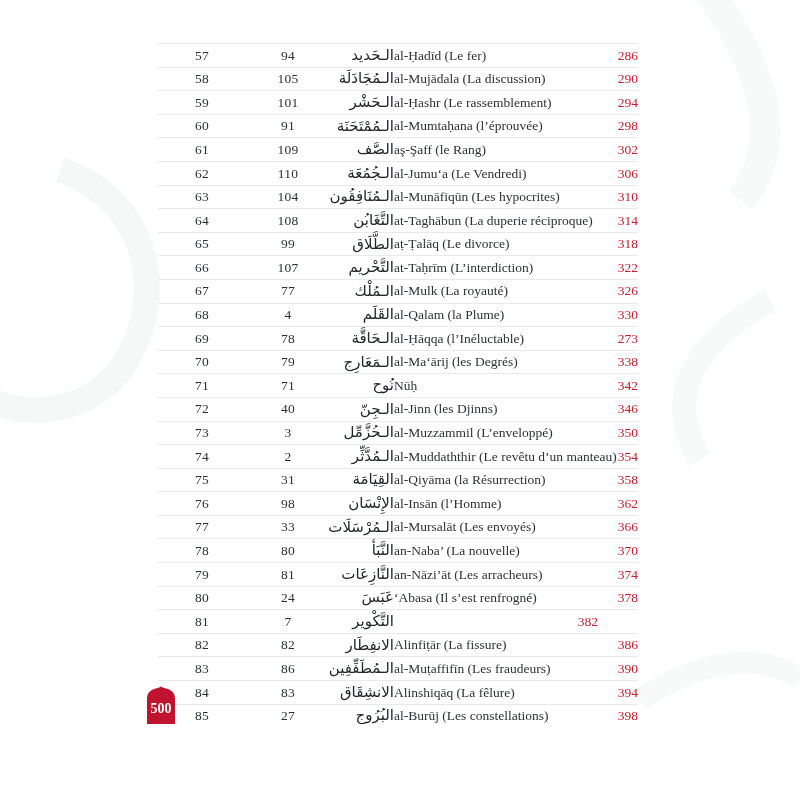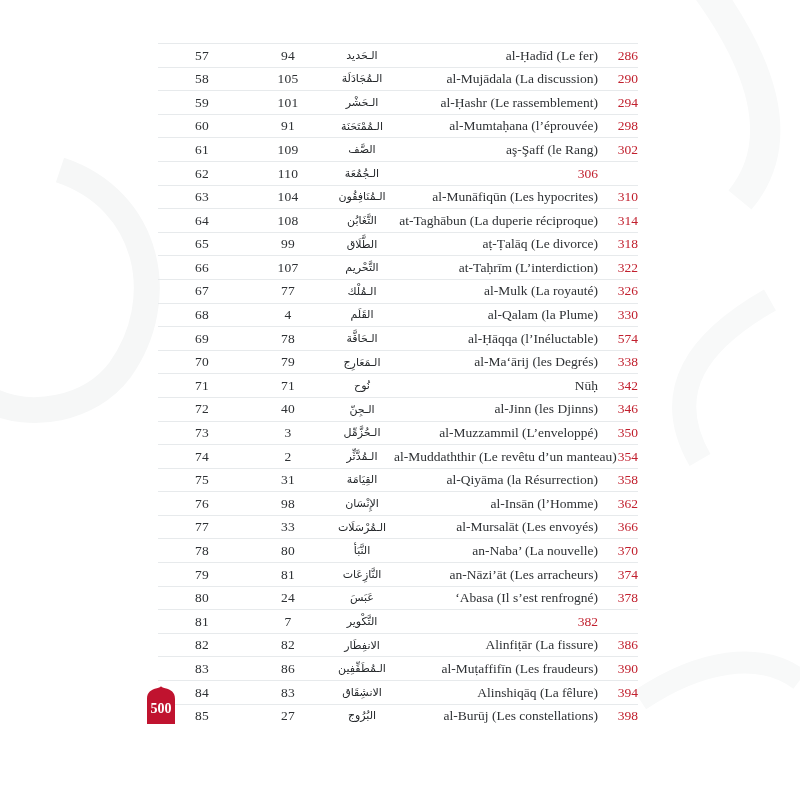--- a/index.html
+++ b/index.html
@@ -9,24 +9,24 @@
   }
   .watermark{position:absolute;left:0;top:0;width:800px;height:800px;pointer-events:none;}
   .toc{position:absolute;left:158px;top:43px;width:480px;border-bottom:1px solid #e7eaec;}
   .row{
     display:grid;grid-template-columns:88px 84px 64px 204px 40px;
     height:23.6px;align-items:center;border-top:1px solid #e7eaec;box-sizing:border-box;
   }
   .c{font-size:13.5px;line-height:1;}
   .c-no,.c-ord{text-align:center;letter-spacing:.2px;}
   .c-ar{
-    text-align:center;font-family:"DejaVu Sans", sans-serif;font-size:11px;
+    text-align:right;font-family:"DejaVu Sans", sans-serif;font-size:15px;
     direction:rtl;white-space:nowrap;color:#24272a;
   }
-  .c-fr{text-align:right;white-space:nowrap;}
+  .c-fr{text-align:left;white-space:nowrap;}
   .c-pg{text-align:right;color:var(--accent,#c1202e);}
   .footer-title{
     position:absolute;left:0;right:44px;top:764px;text-align:center;
     font-style:italic;font-size:12.5px;color:#0f766e;letter-spacing:.4px;word-spacing:1.5px;
   }
   .page-badge{position:absolute;left:147px;bottom:0;width:28px;height:38px;}
   .page-badge svg{position:absolute;left:0;top:0;}
   .page-badge .num{
     position:absolute;left:0;top:15px;width:28px;text-align:center;
     color:#fff;font-weight:bold;font-size:14px;font-family:"Liberation Serif", serif;
@@ -77,20 +77,21 @@
     <div class="c c-no">61</div>
     <div class="c c-ord">109</div>
     <div class="c c-ar">الصَّف</div>
     <div class="c c-fr">aş-Şaff (le Rang)</div>
     <div class="c c-pg">302</div>
   </div>
       <div class="row">
     <div class="c c-no">62</div>
     <div class="c c-ord">110</div>
     <div class="c c-ar">الـجُمُعَة</div>
+    <div class="c c-fr">al-Jumu‘a (Le Vendredi)</div>
     <div class="c c-pg">306</div>
   </div>
       <div class="row">
     <div class="c c-no">63</div>
     <div class="c c-ord">104</div>
     <div class="c c-ar">الـمُنَافِقُون</div>
     <div class="c c-fr">al-Munāfiqūn (Les hypocrites)</div>
     <div class="c c-pg">310</div>
   </div>
       <div class="row">
@@ -126,21 +127,21 @@
     <div class="c c-ord">4</div>
     <div class="c c-ar">القَلَم</div>
     <div class="c c-fr">al-Qalam (la Plume)</div>
     <div class="c c-pg">330</div>
   </div>
       <div class="row">
     <div class="c c-no">69</div>
     <div class="c c-ord">78</div>
     <div class="c c-ar">الـحَاقَّة</div>
     <div class="c c-fr">al-Ḥāqqa (l’Inéluctable)</div>
-    <div class="c c-pg">574</div>
+    <div class="c c-pg">273</div>
   </div>
       <div class="row">
     <div class="c c-no">70</div>
     <div class="c c-ord">79</div>
     <div class="c c-ar">الـمَعَارِج</div>
     <div class="c c-fr">al-Ma‘ārij (les Degrés)</div>
     <div class="c c-pg">338</div>
   </div>
       <div class="row">
     <div class="c c-no">71</div>

